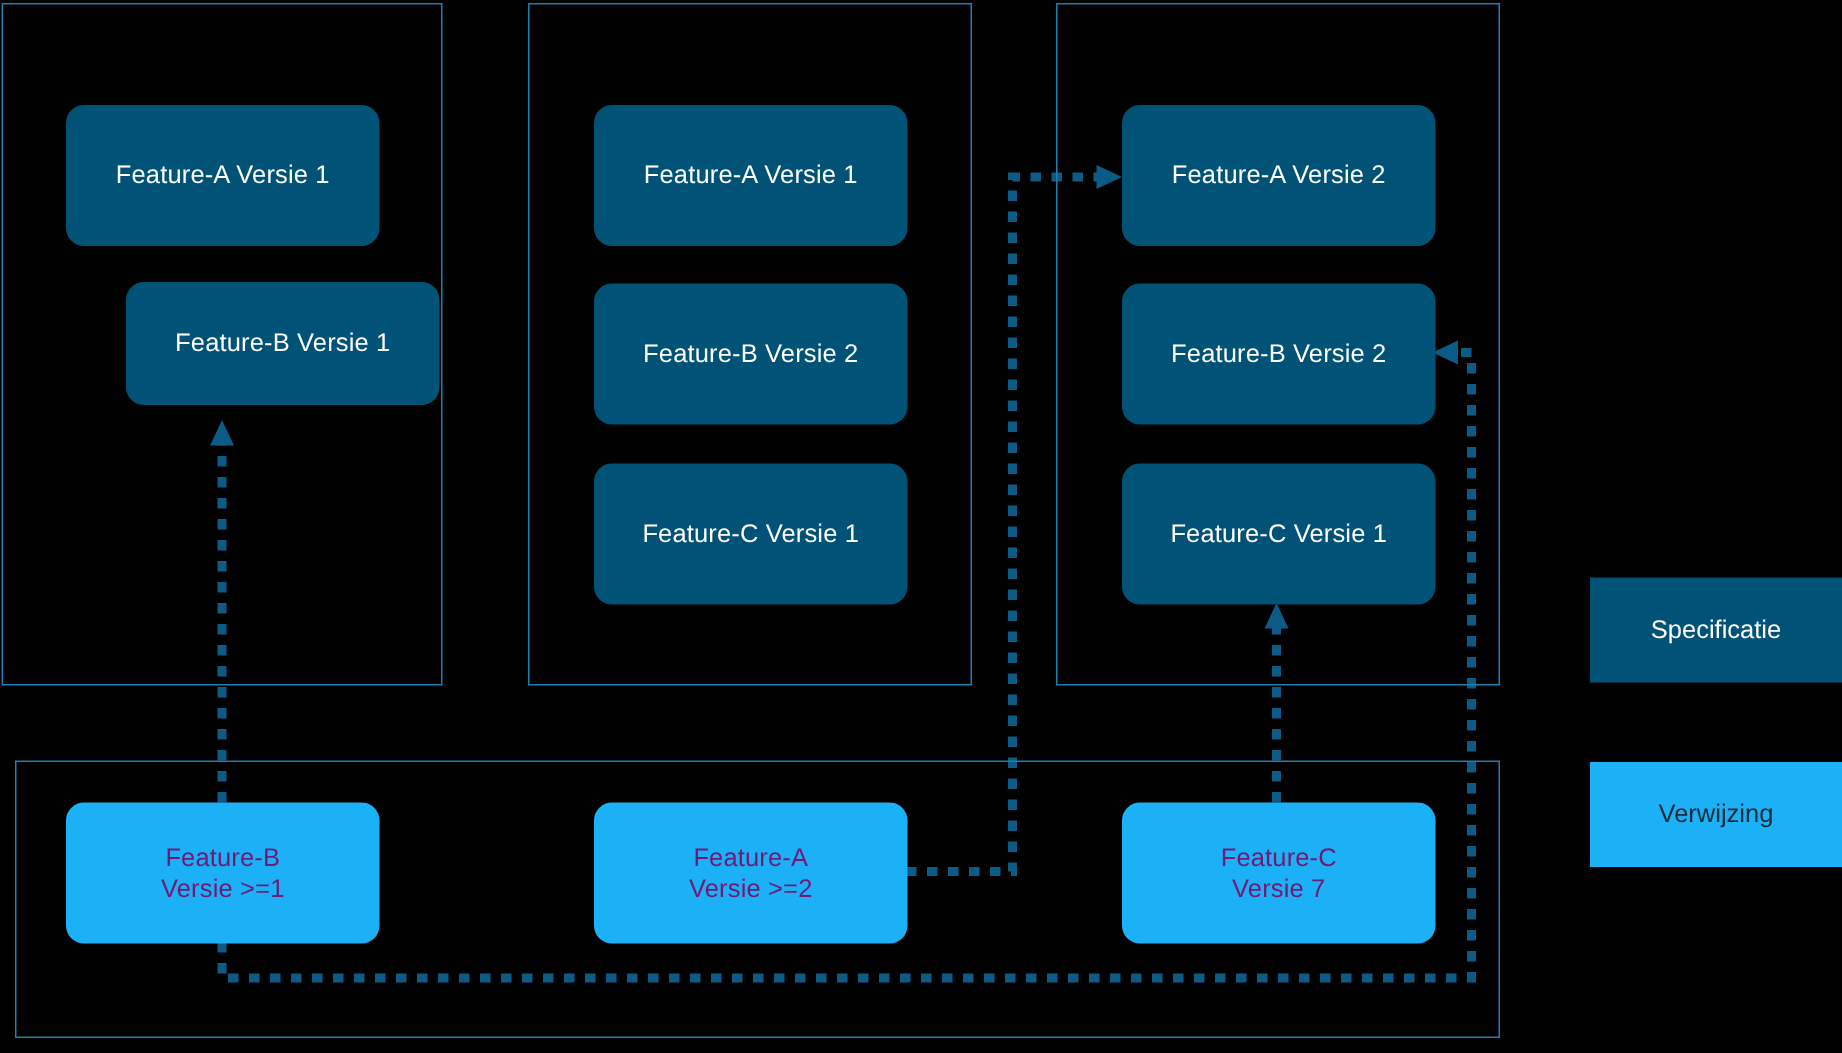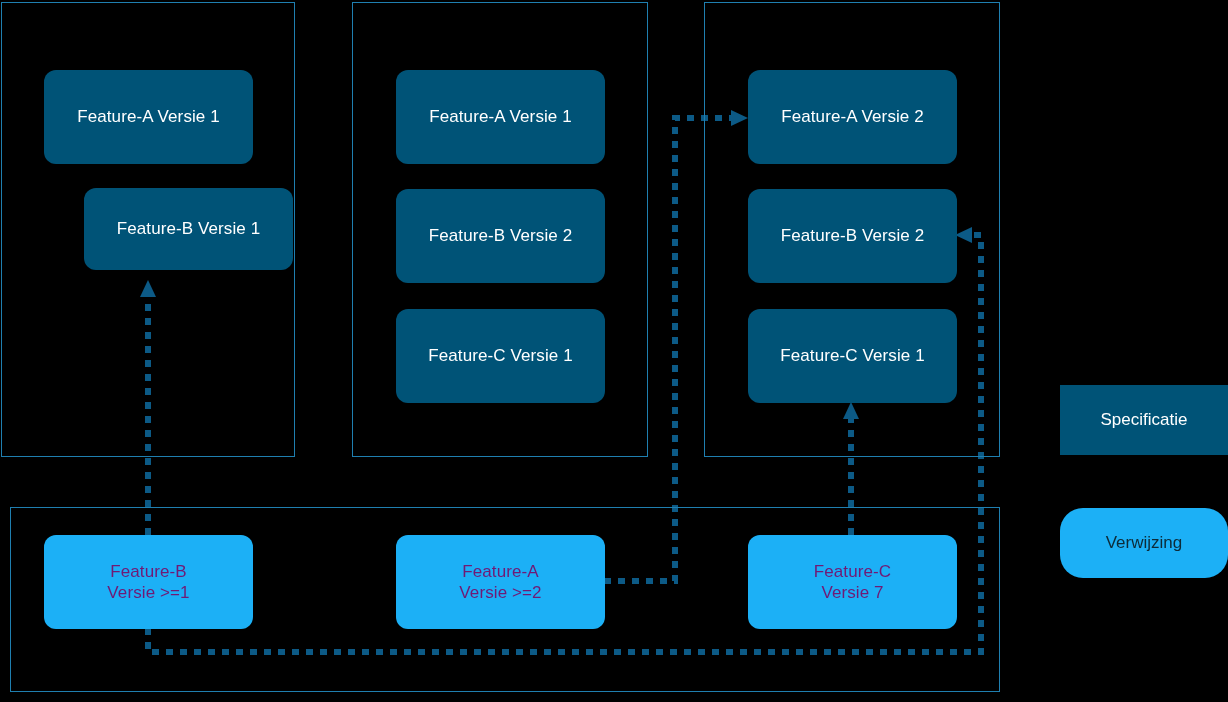--- a/index.html
+++ b/index.html
@@ -42,21 +42,21 @@
   .legend-node{
     position:absolute;
     box-sizing:border-box;
     display:flex;
     align-items:center;
     justify-content:center;
     text-align:center;
     font-size:17px;
   }
   .legend-node.spec{background:#005377;color:#ffffff;}
-  .legend-node.ref{background:#1cb0f6;color:#0d2b38;border-radius:23px;}
+  .legend-node.ref{background:#1cb0f6;color:#0d2b38;}
 
   svg#wires{position:absolute;left:0;top:0;width:1228px;height:702px;pointer-events:none;}
   svg#wires path{fill:none;stroke:#0c5a86;stroke-width:6;stroke-linecap:butt;stroke-dasharray:7 7;}
   svg#wires polygon{fill:#0c5a86;}
 </style>
 </head>
 <body>
 
 <div id="stage">
 

